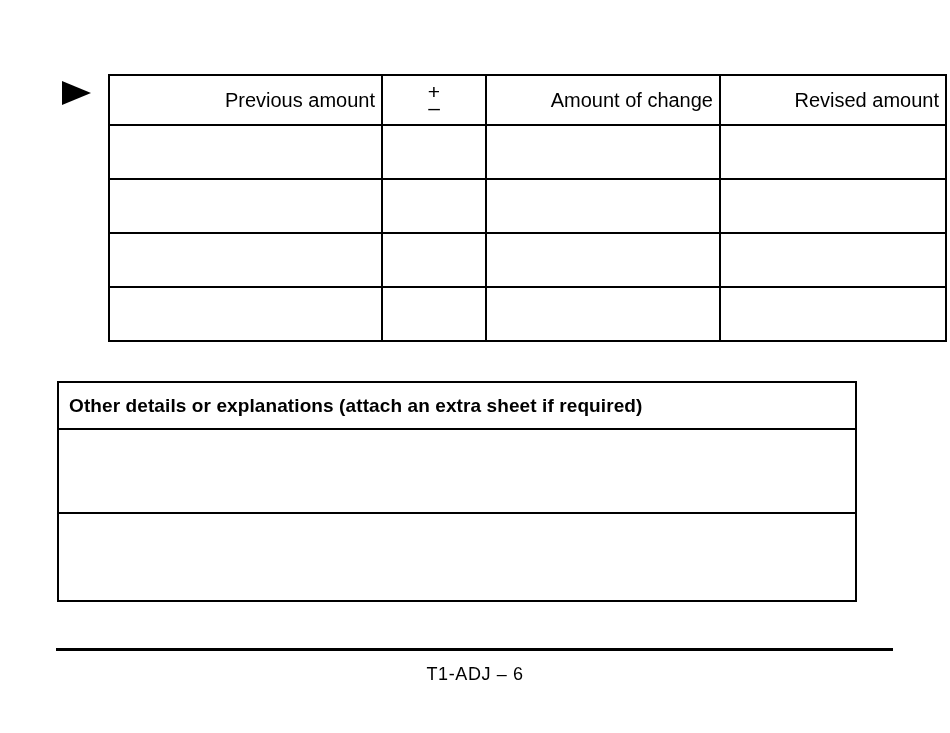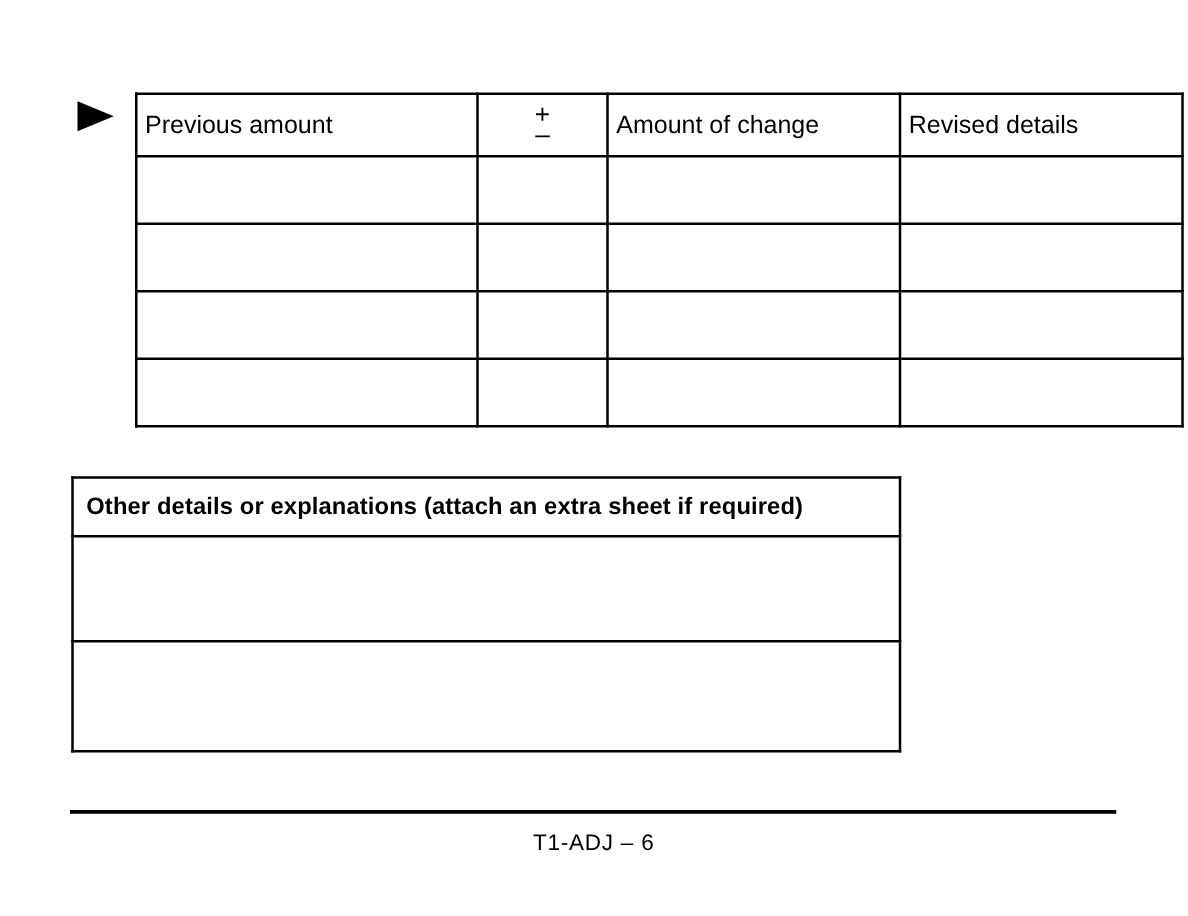--- a/index.html
+++ b/index.html
@@ -46,21 +46,21 @@
   }
   .amounts-table td {
     border: 2px solid #000000;
     padding: 0;
     vertical-align: middle;
   }
   .amounts-table tr.header-row td {
     height: 48px;
     font-size: 20px;
     font-weight: normal;
-    text-align: left;
+    text-align: right;
     white-space: nowrap;
     padding: 0 6px;
   }
   .amounts-table tr.data-row td {
     height: 52px;
   }
   .col-previous   { width: 259px; }
   .col-sign       { width: 90px;  }
   .col-change     { width: 220px; margin-top: 35px; }
   .col-revised    { width: 212px; }
@@ -81,21 +81,21 @@
     font-size: 21px;
     line-height: 16px;
     display: block;
   }
 
   
   .details-table {
     position: absolute;
     left: 57px;
     top: 381px;
-    width: 664px;
+    width: 800px;
     border-collapse: collapse;
     table-layout: fixed;
   }
   .details-table td {
     border: 2px solid #000000;
     padding: 0;
     vertical-align: middle;
   }
   .details-table tr.details-header td {
     height: 45px;
@@ -143,21 +143,21 @@
     <tbody>
       <tr class="header-row">
         <td class="col-previous">Previous amount</td>
         <td class="col-sign">
           <div class="signstack">
             <span class="plus">+</span>
             <span class="minus">–</span>
           </div>
         </td>
         <td class="col-change">Amount of change</td>
-        <td class="col-revised">Revised details</td>
+        <td class="col-revised">Revised amount</td>
       </tr>
 
       <tr class="data-row">
         <td></td>
         <td></td>
         <td></td>
         <td></td>
       </tr>
       <tr class="data-row">
         <td></td>

